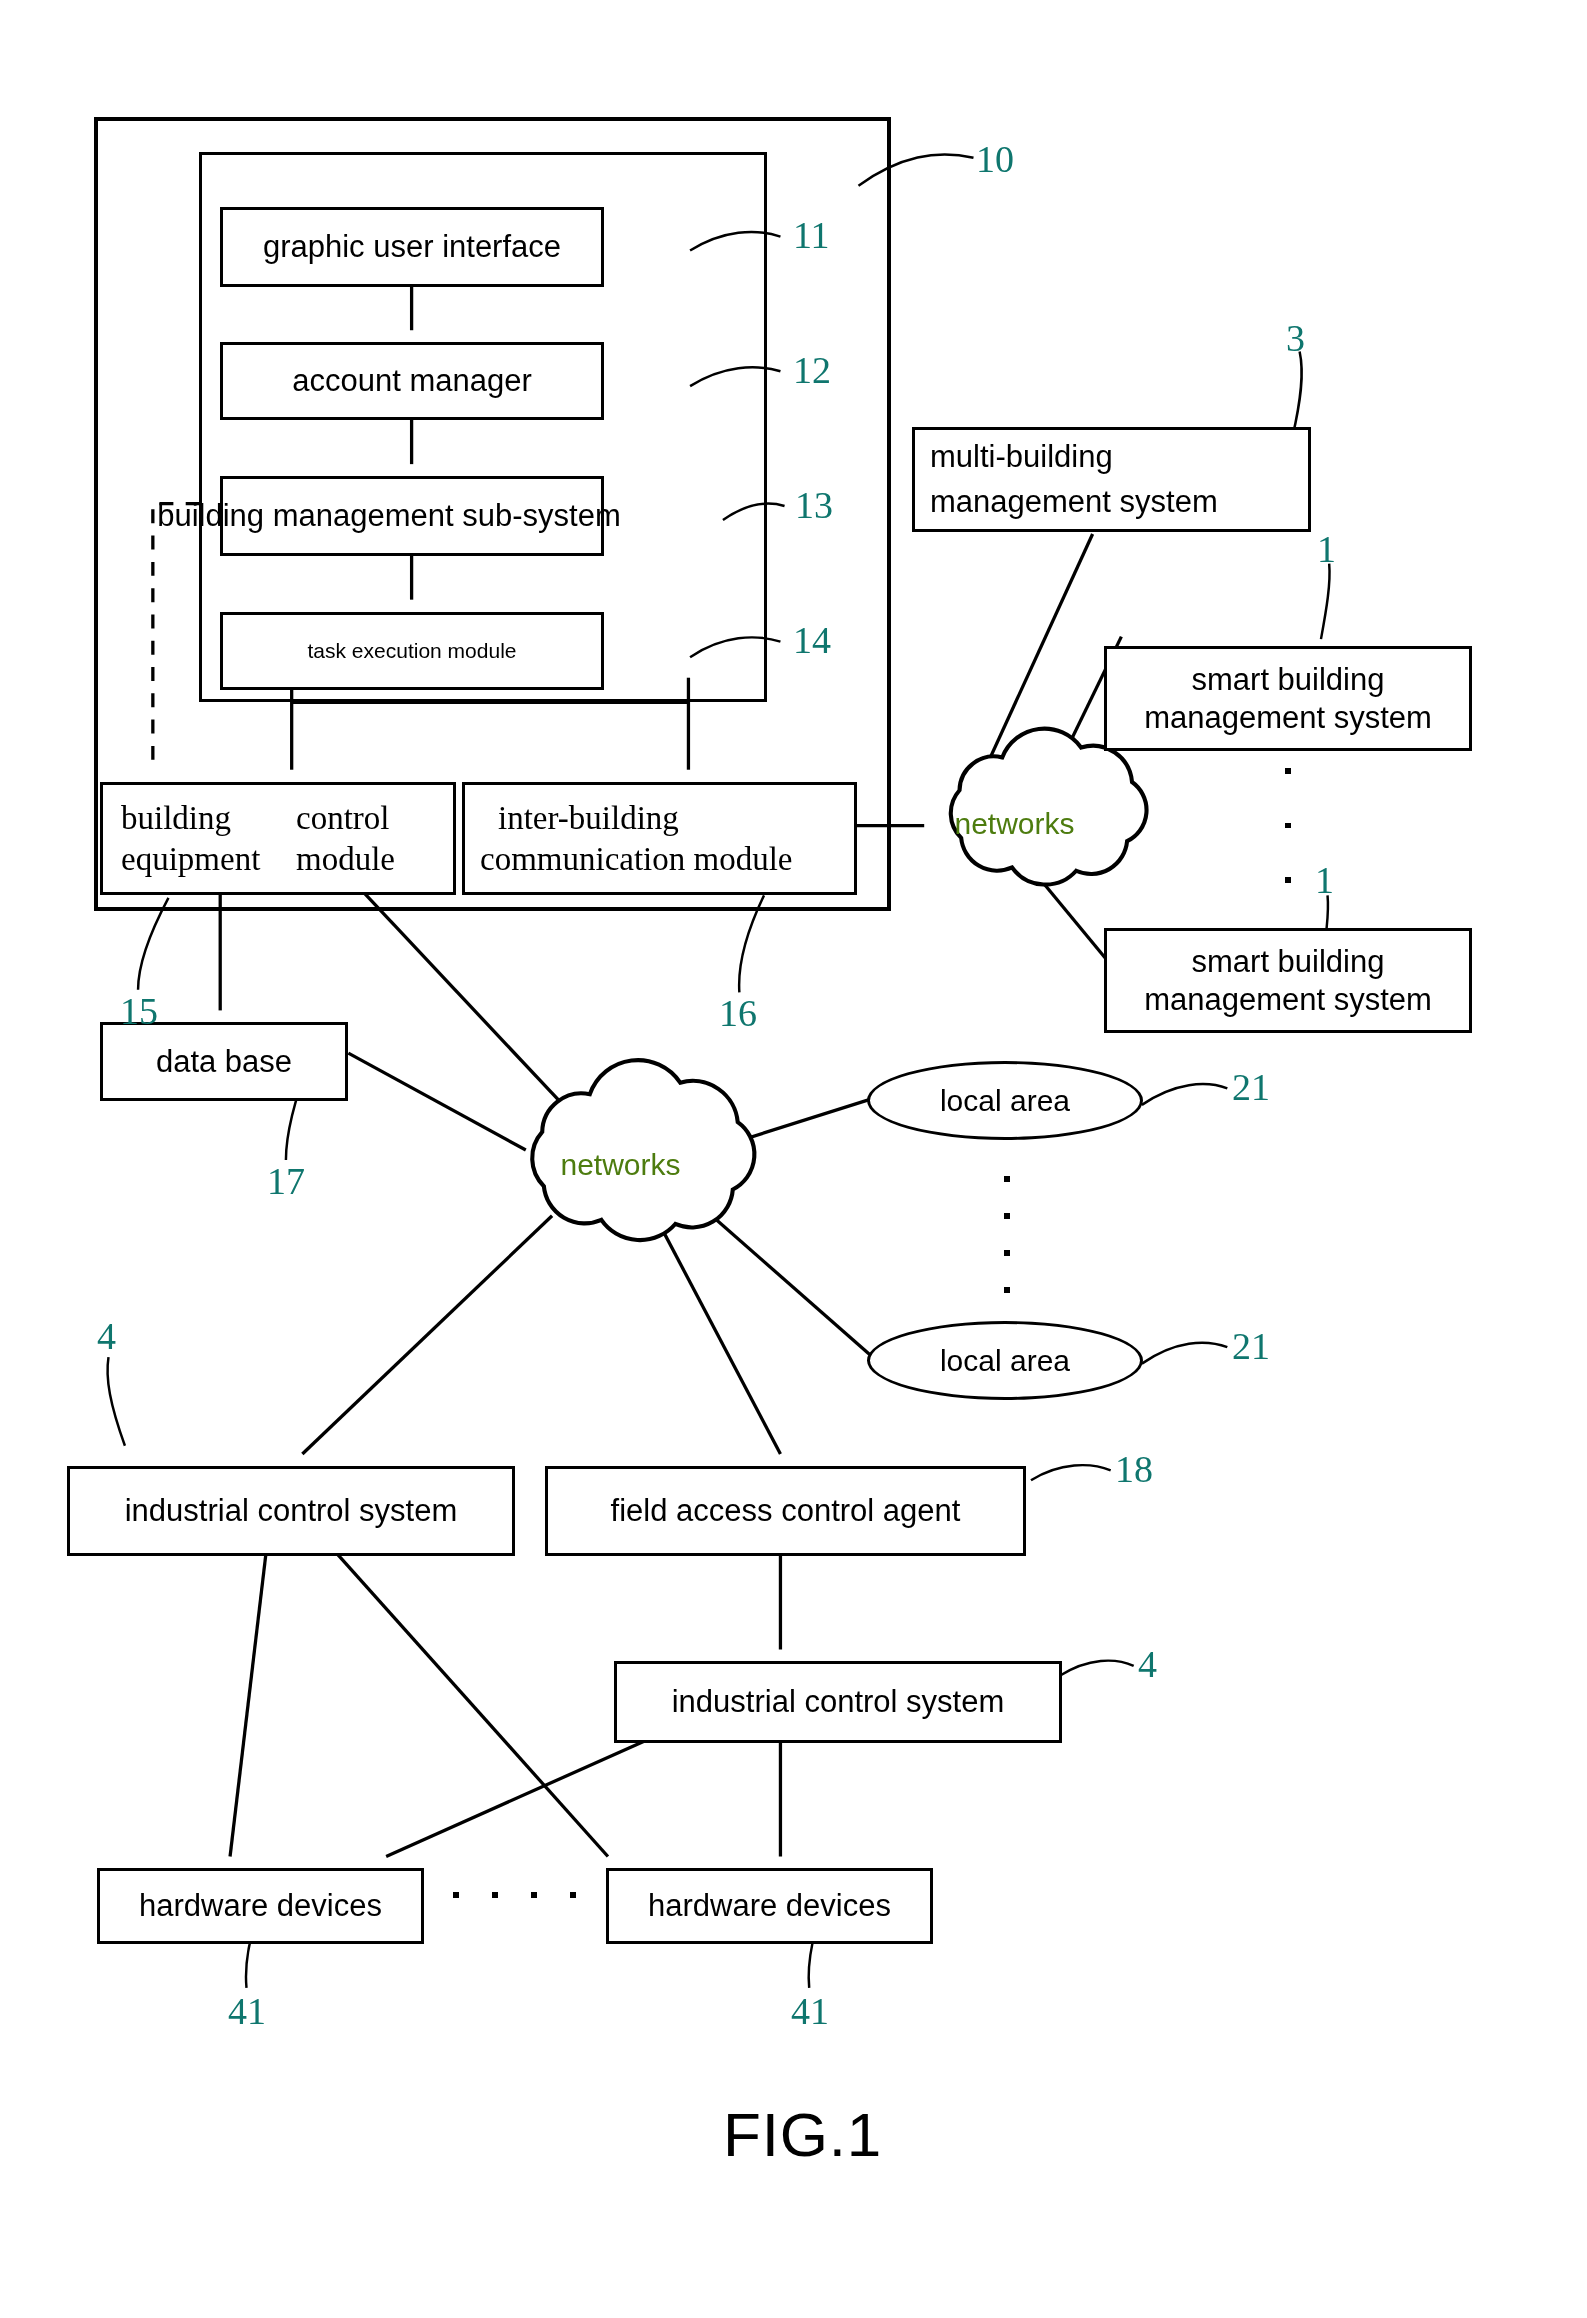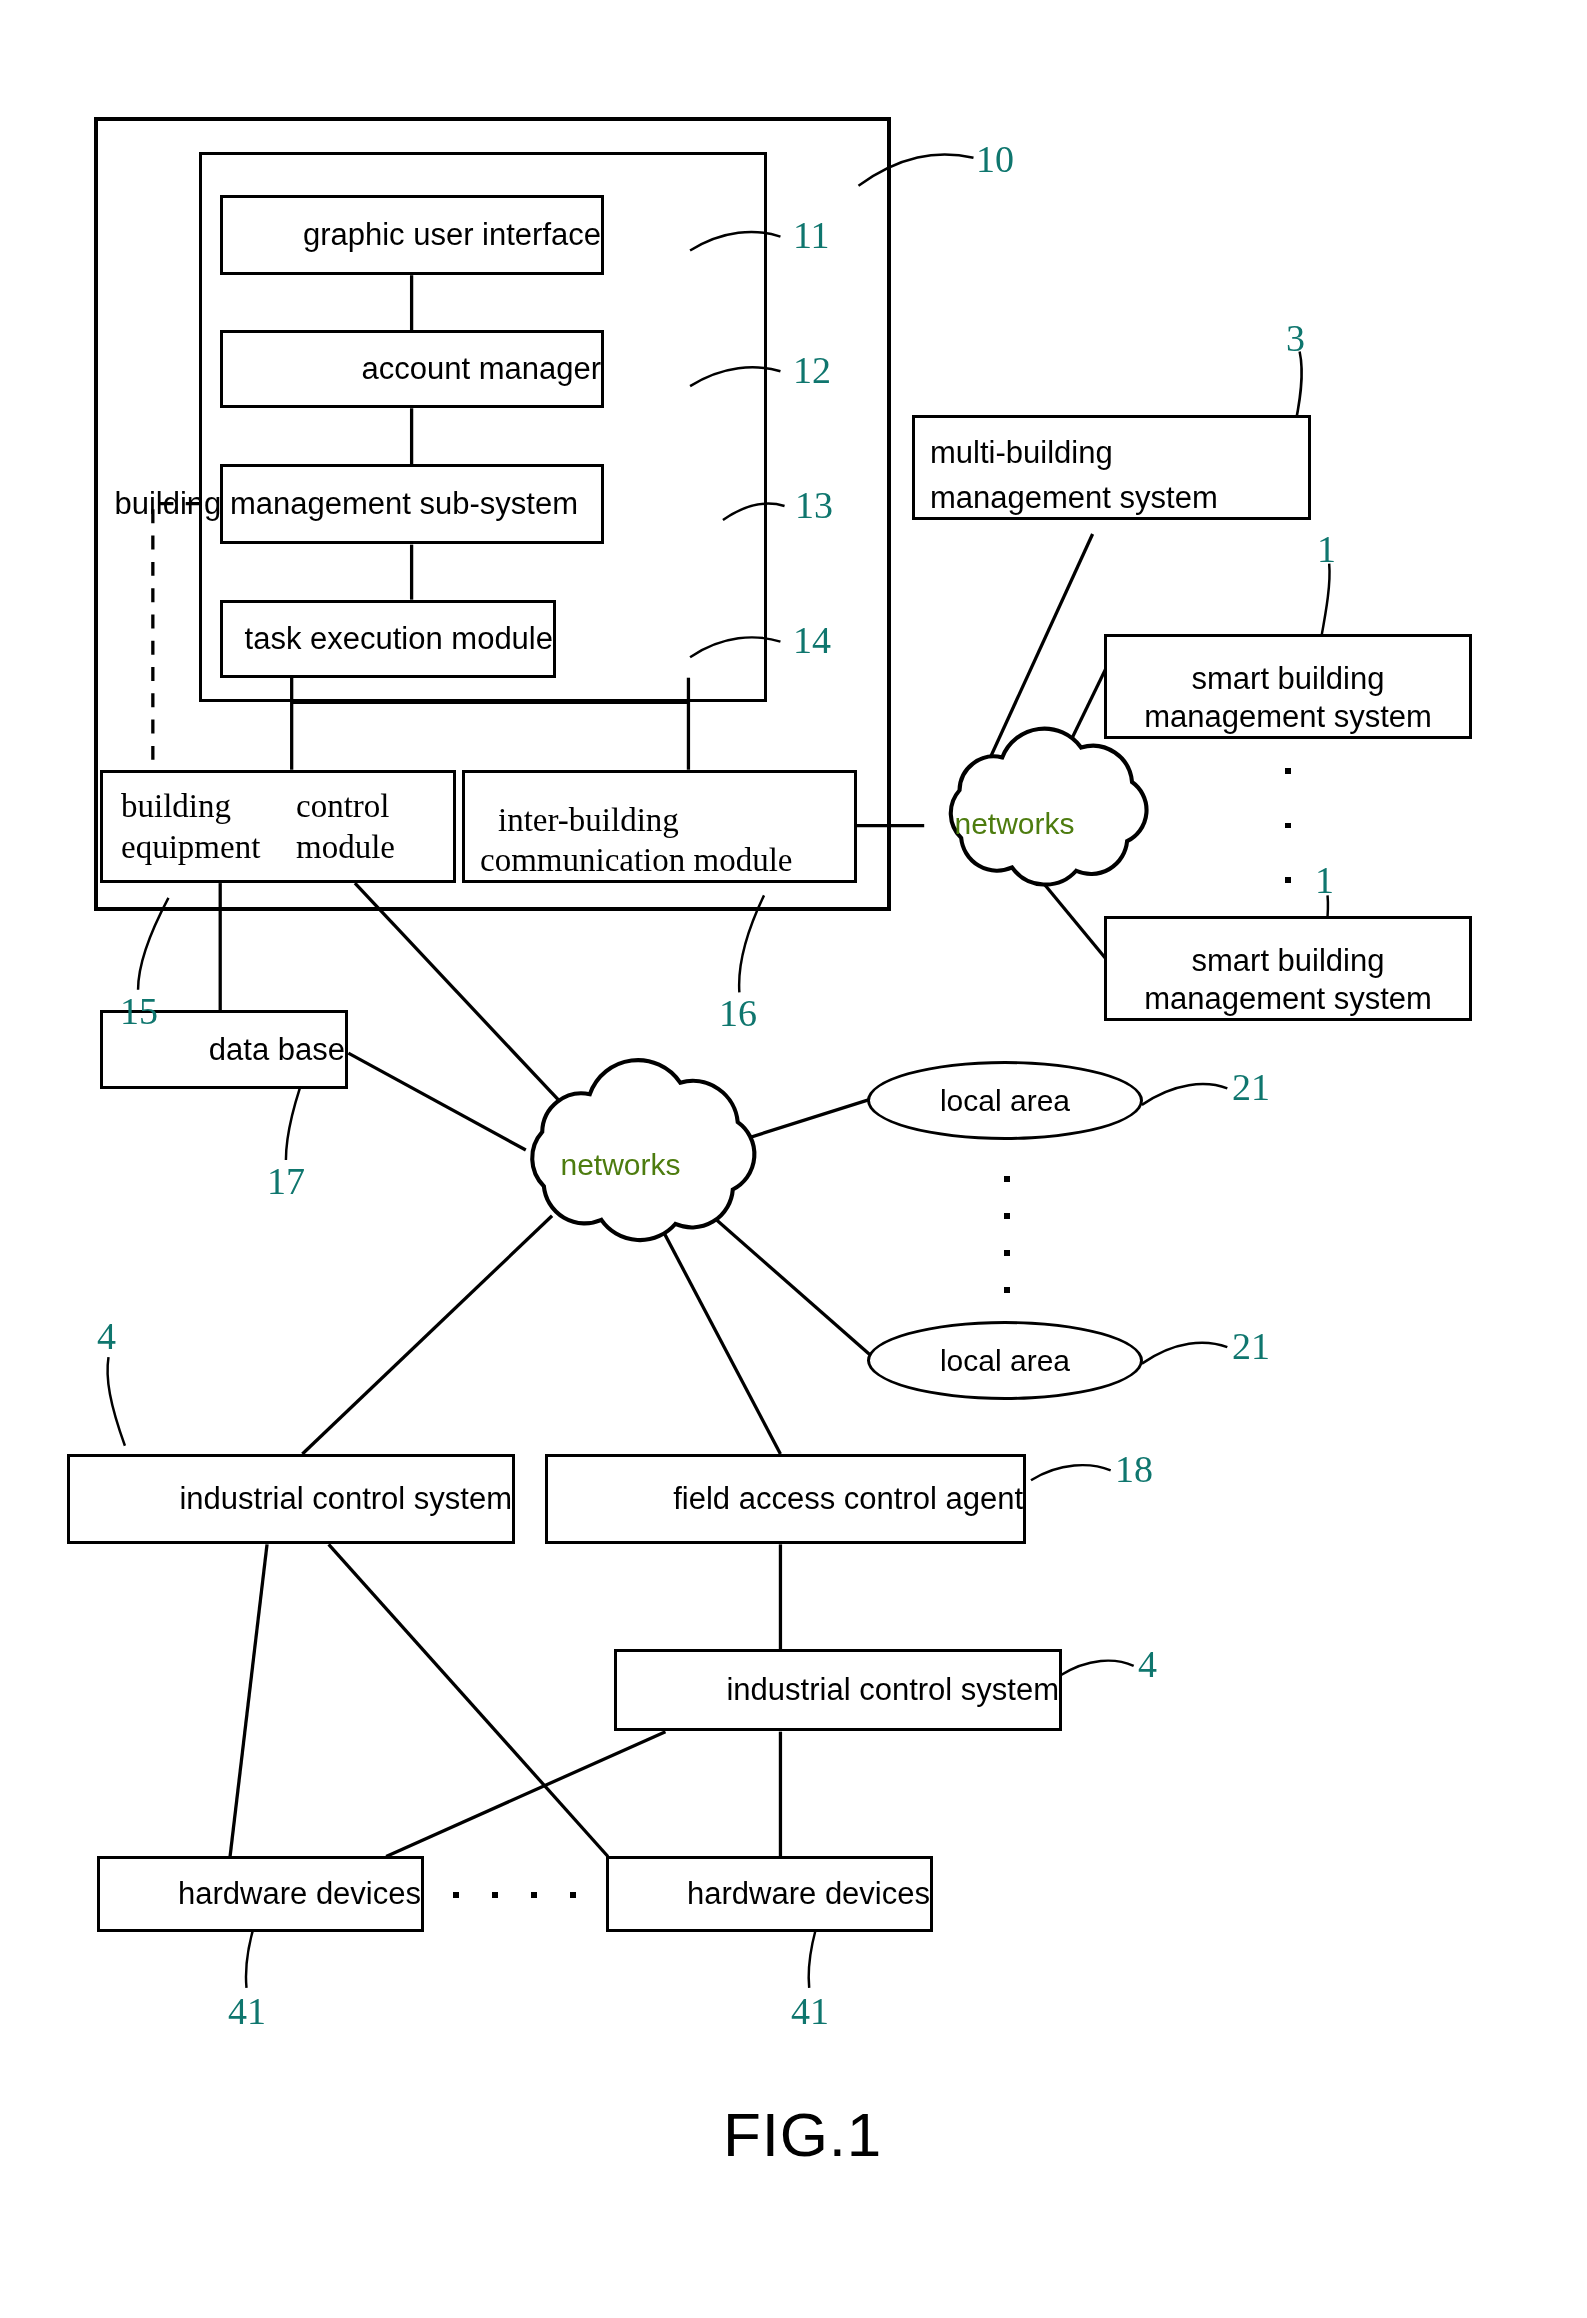--- a/index.html
+++ b/index.html
@@ -7,22 +7,22 @@
   body{
     width:1588px;height:2319px;position:relative;overflow:hidden;
     font-family:"Liberation Sans", sans-serif;
     color:#000;
   }
   #stage{position:absolute;left:0;top:0;width:1588px;height:2319px;}
   svg.layer{position:absolute;left:0;top:0;width:1588px;height:2319px;overflow:visible;}
   .node{
     position:absolute;box-sizing:border-box;
     border:3.3px solid #000;background:#fff;
-    display:flex;align-items:center;justify-content:flex-end;
-    text-align:center;line-height:1.22;
+    display:flex;align-items:center;justify-content:center;
+    text-align:center;line-height:1.22;margin-top:12px;
   }
   .sans{font-family:"Liberation Sans", sans-serif;}
   .serif{font-family:"Liberation Serif", serif;}
   .frame{
     position:absolute;box-sizing:border-box;
     border:4.1px solid #000;background:transparent;
   }
   .frame-inner{
     position:absolute;box-sizing:border-box;
     border:3.3px solid #000;background:transparent;
@@ -154,21 +154,21 @@
   </div>
 
   <div class="node sans" style="left:220px;top:330px;width:384px;height:78px;font-size:31px;">
     <span>account manager</span>
   </div>
 
   <div class="node sans" style="left:220px;top:464px;width:384px;height:80px;font-size:31px;">
     <span style="position:relative;left:-23px;white-space:nowrap;">building management sub-system</span>
   </div>
 
-  <div class="node sans" style="left:220px;top:600px;width:336px;height:78px;font-size:31px;">
+  <div class="node sans" style="left:220px;top:600px;width:384px;height:78px;font-size:21px;">
     <span>task execution module</span>
   </div>
 
   <div class="node serif" style="left:100px;top:770px;width:356px;height:113px;font-size:33px;flex-direction:row;">
     <span style="display:block;width:100%;text-align:left;padding-left:18px;box-sizing:border-box;">building equipment</span>
     <span style="display:block;width:100%;text-align:left;padding-left:18px;box-sizing:border-box;">control module</span>
   </div>
 
   <div class="node serif" style="left:462px;top:770px;width:395px;height:113px;font-size:33px;flex-direction:column;">
     <span style="display:block;width:100%;text-align:left;padding-left:33px;box-sizing:border-box;">inter-building</span>

